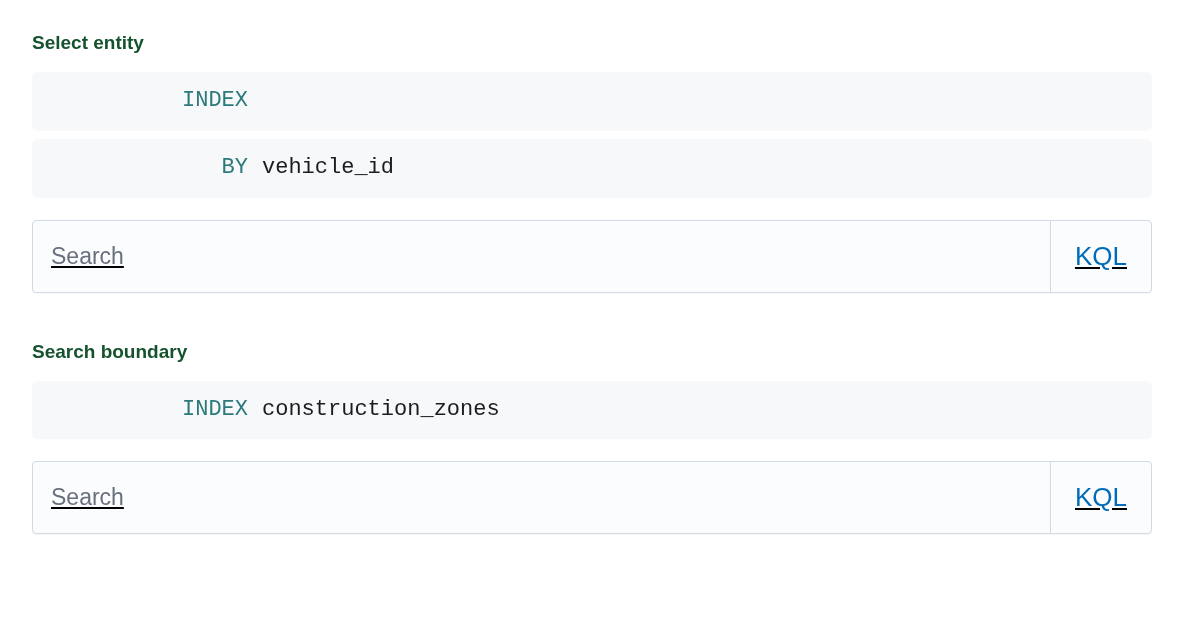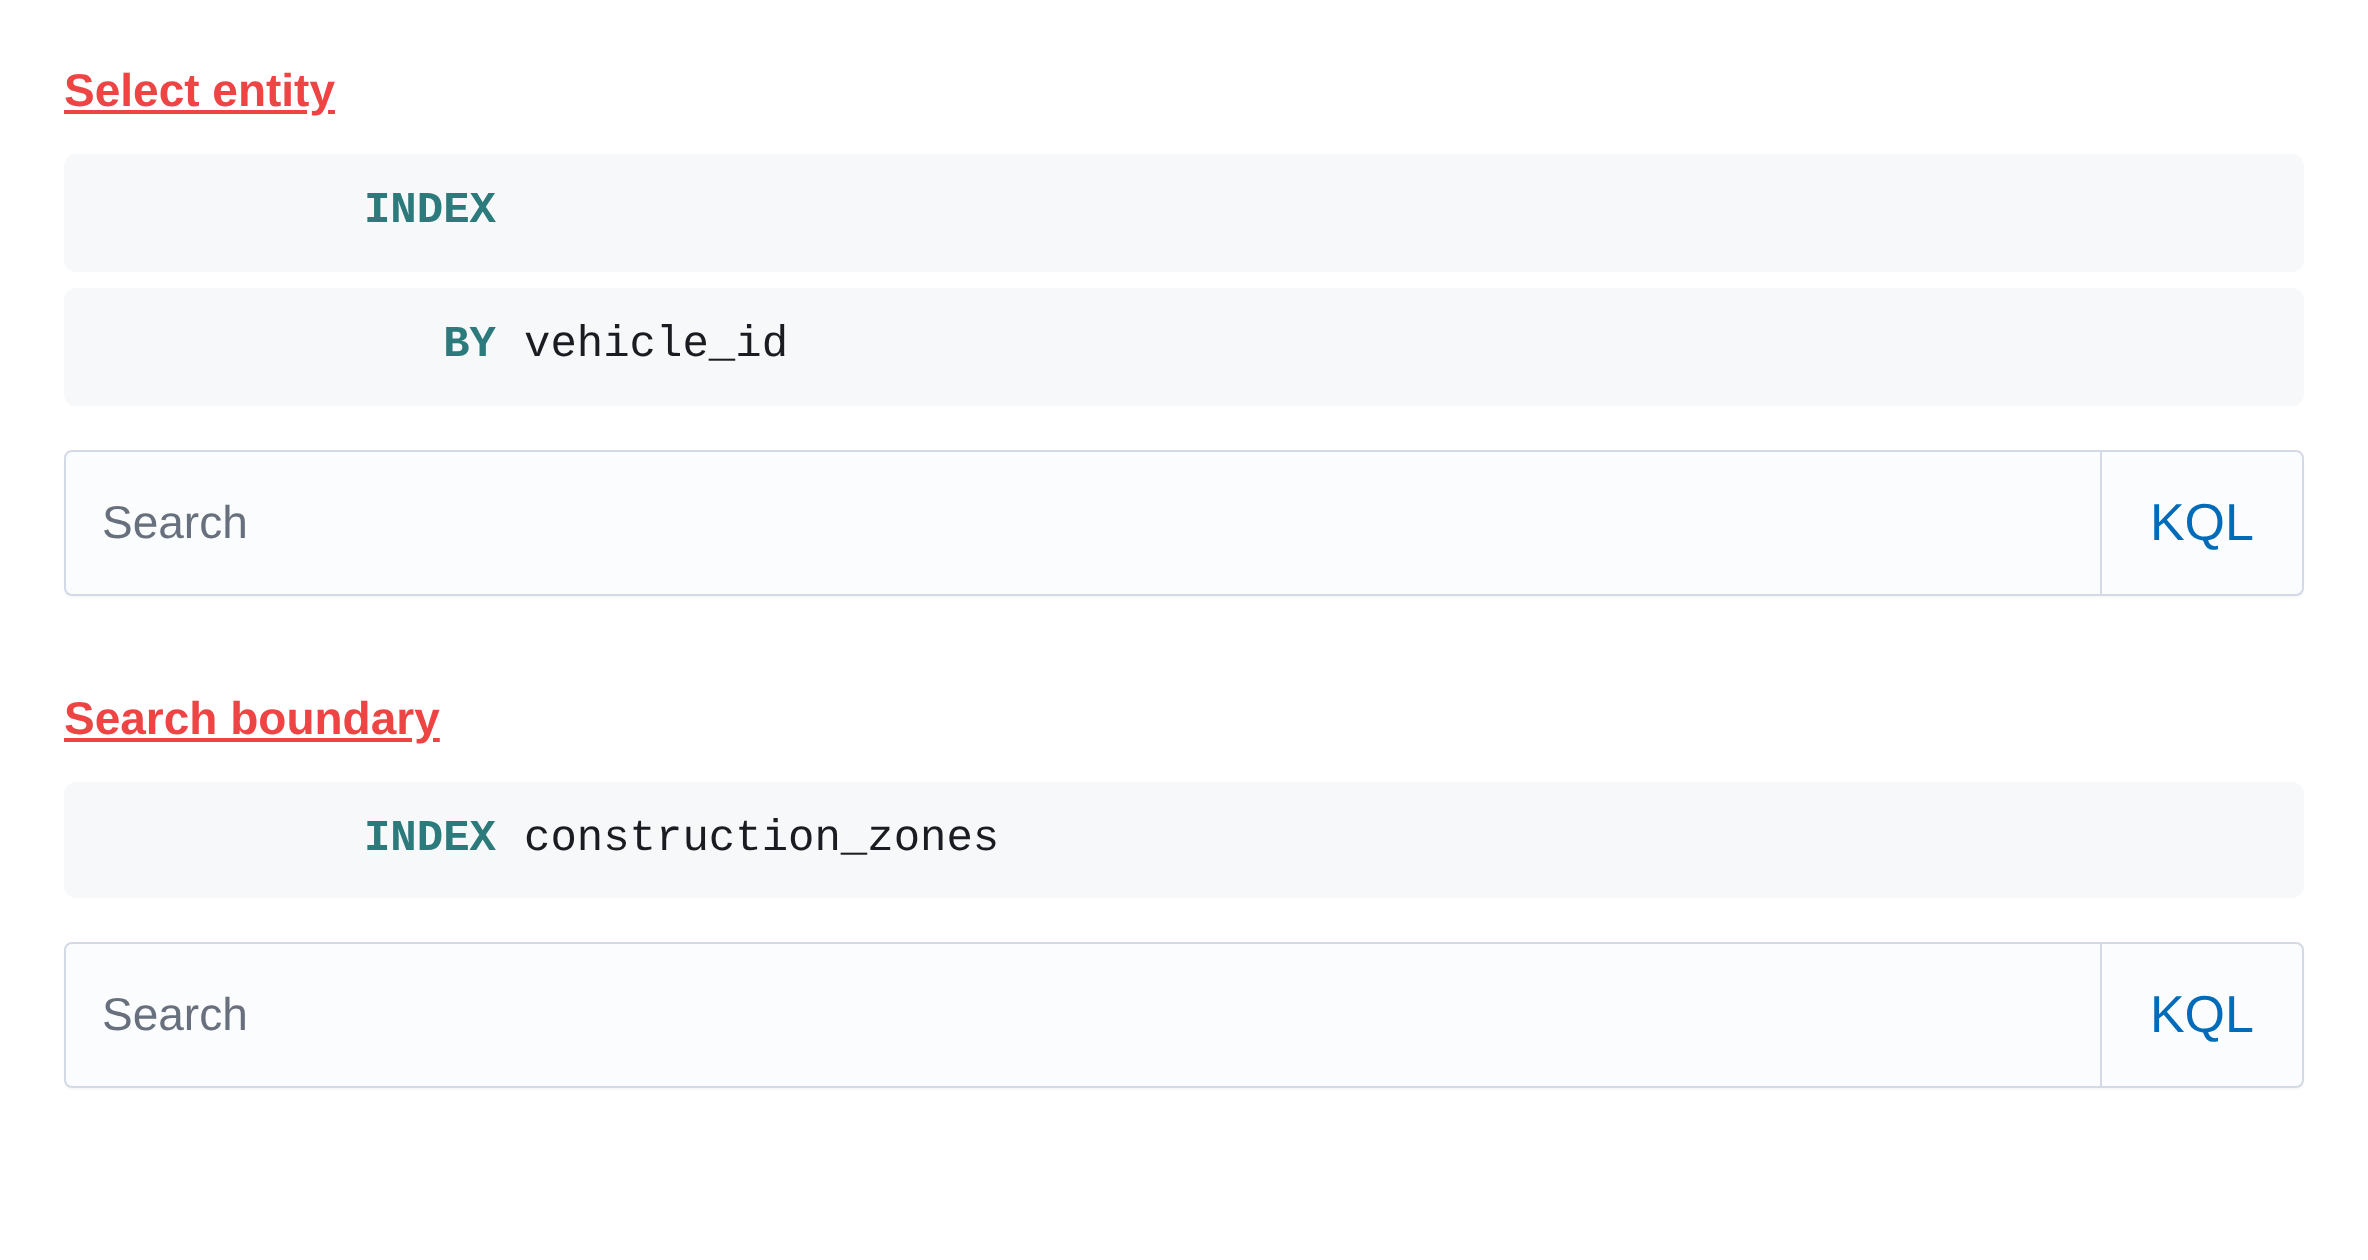--- a/index.html
+++ b/index.html
@@ -13,25 +13,24 @@
       background: #ffffff;
       padding: 32px;
       width: 1184px;
     }
     
     .section {
       margin-bottom: 48px;
     }
     
     .section-title {
-      font-size: 23px;
+      font-size: 19px;
       font-weight: 700;
-      color: #ef4444;
+      color: #14532d;
       margin-bottom: 18px;
-      text-decoration: underline;
     }
     
     .code-row {
       background: #f6f8fa;
       border-radius: 6px;
       padding: 14px 20px;
       margin-bottom: 8px;
       font-family: "SFMono-Regular", Consolas, "Liberation Mono", Menlo, monospace;
       font-size: 22px;
       line-height: 1.4;
@@ -41,36 +40,37 @@
     
     .keyword-slot {
       width: 210px;
       text-align: right;
       padding-right: 14px;
       flex-shrink: 0;
     }
     
     .keyword {
       color: #2c7a7b;
-      font-weight: 700;
+      font-weight: 400;
     }
     
     .code-value {
       color: #1a1c21;
       font-weight: 400;
     }
     
     .search-bar {
       display: flex;
       border: 1px solid #d3dae6;
       border-radius: 4px;
       margin-top: 22px;
       background: #fbfcfd;
       box-shadow: 0 1px 1px rgba(0,0,0,0.03);
       overflow: hidden;
+      text-decoration: underline;
     }
     
     .search-input {
       flex: 1;
       border: none;
       background: transparent;
       padding: 22px 18px;
       font-size: 23px;
       color: #343741;
       outline: none;

